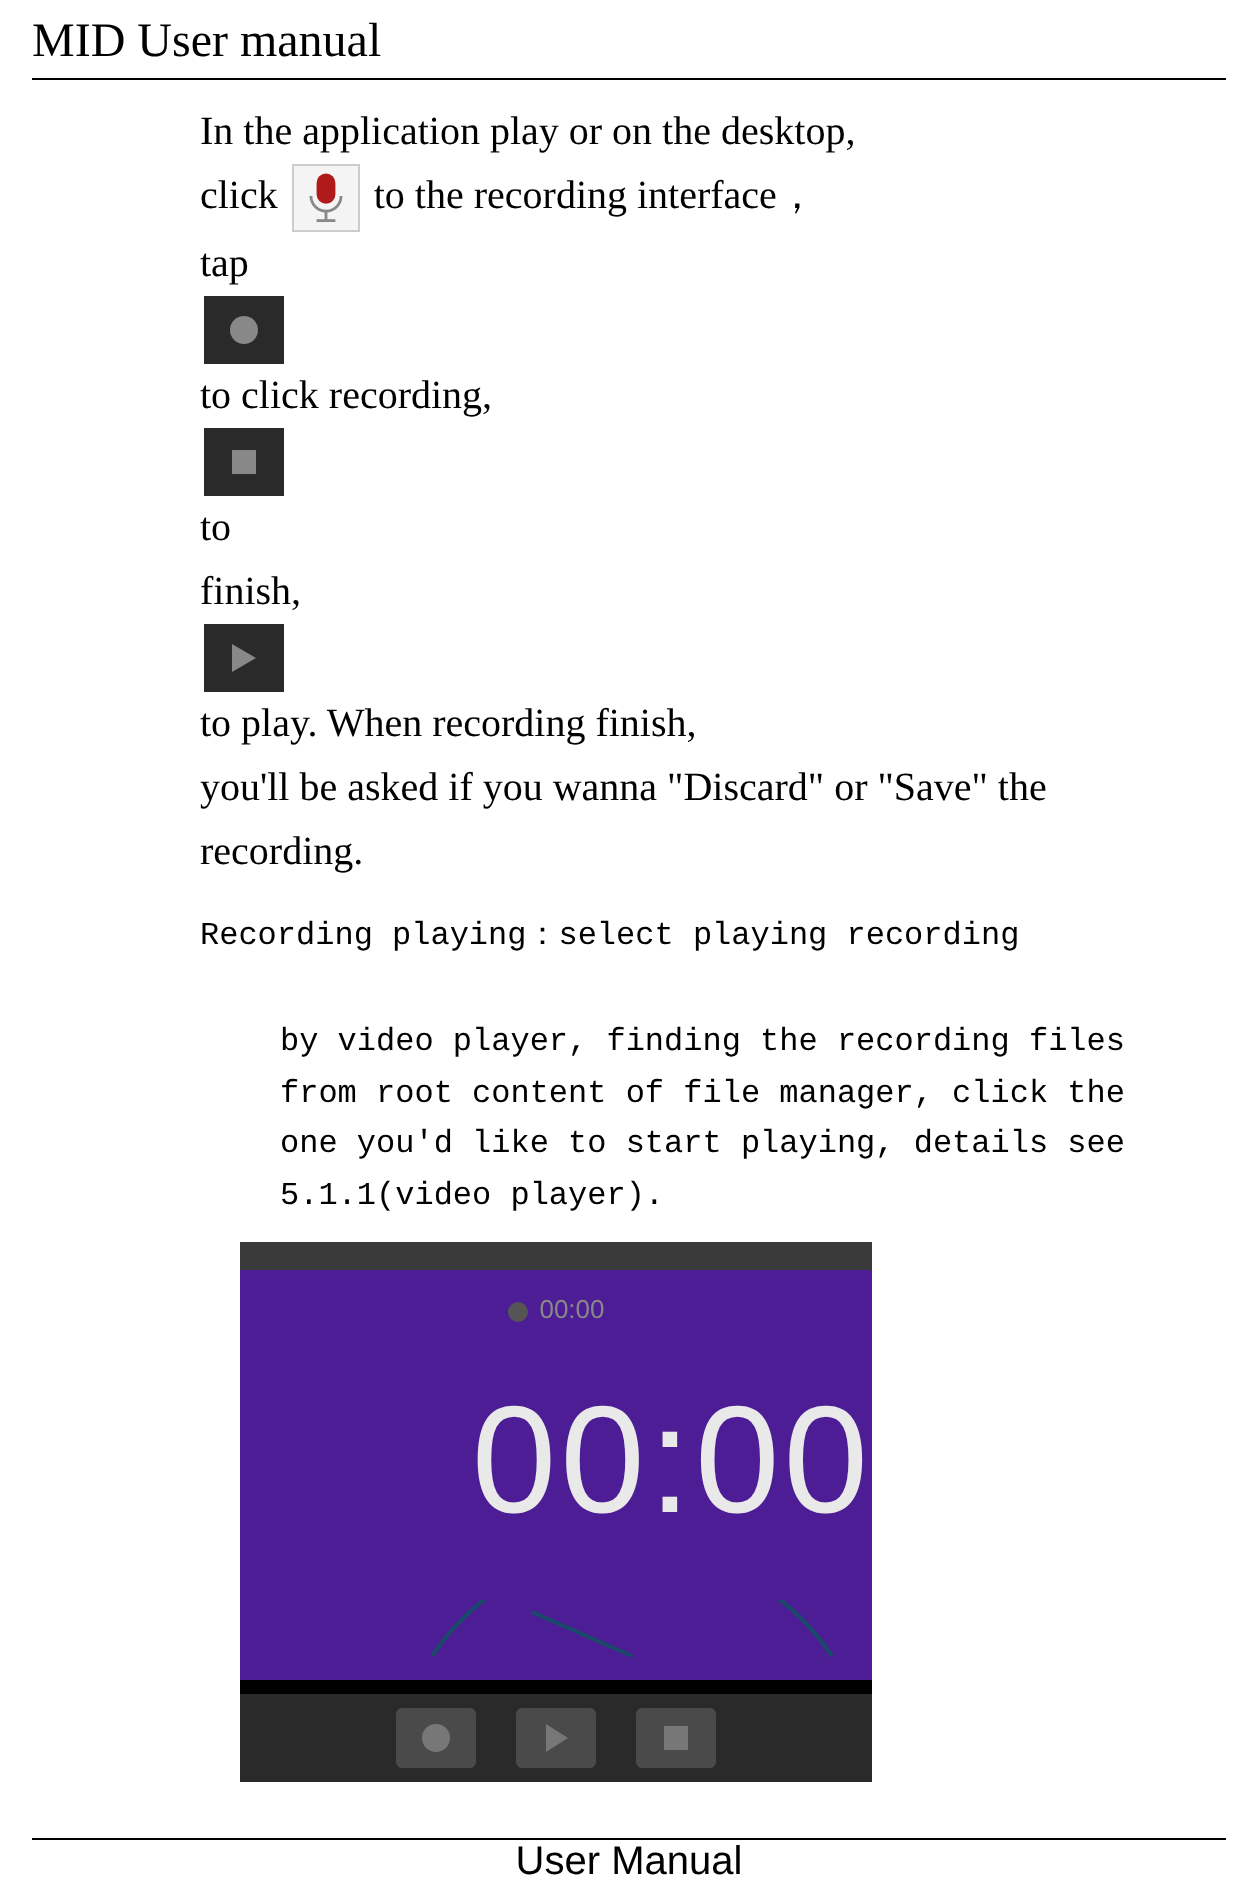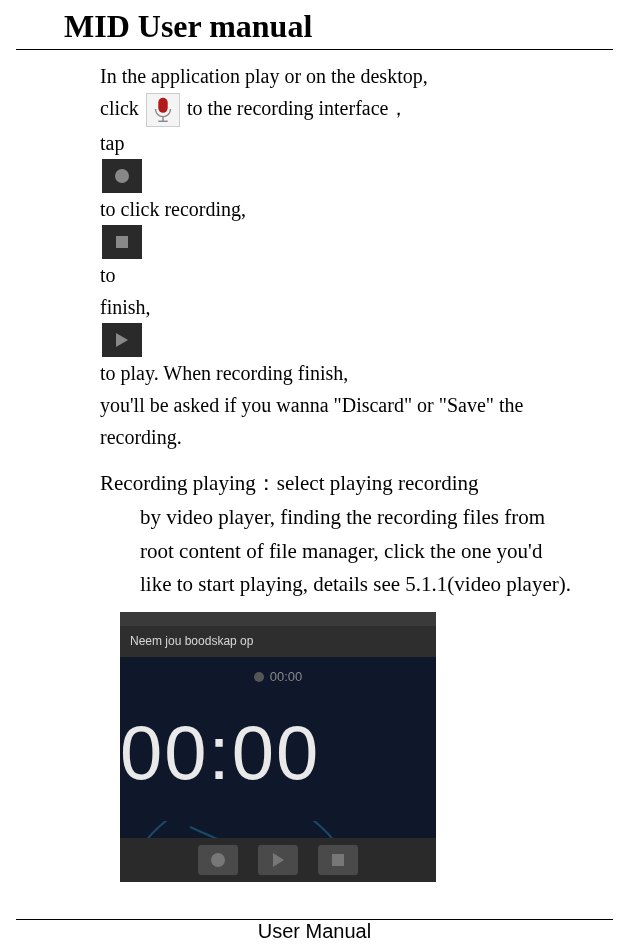--- a/index.html
+++ b/index.html
@@ -8,24 +8,23 @@
       height: 949px;
       font-family: "Times New Roman", serif;
       background: #fff;
       color: #000;
       position: relative;
     }
     .page {
       padding: 8px 16px 0 16px;
     }
     .doc-title {
-      font-size: 32px;
-      font-weight: bold;
+      font-size: 24px;
+      font-weight: normal;
       margin-bottom: 4px;
-      margin-left: 48px;
     }
     .hr-thin { border: none; border-top: 1px solid #000; margin-bottom: 10px; }
     .content {
       margin-left: 84px;
       margin-right: 40px;
       font-size: 20px;
       line-height: 1.6;
     }
     .para1 { display: block; }
     .inline-icon {
@@ -48,28 +47,29 @@
     .icon-dark .circle {
       width: 14px; height: 14px; border-radius: 50%; background: #888;
     }
     .icon-dark .square {
       width: 12px; height: 12px; background: #888;
     }
     .icon-dark .tri {
       width: 0; height: 0; border-left: 12px solid #888; border-top: 7px solid transparent; border-bottom: 7px solid transparent;
     }
     .section2 {
-      font-family: Liberation Serif, serif;
-      font-size: 21px;
+      font-family: Liberation Mono, monospace;
+      font-size: 16px;
       line-height: 1.6;
       margin-top: 14px;
     }
     .section2 .indent {
       padding-left: 40px;
       display: block;
+      margin-top: 27px;
     }
     .screenshot {
       margin: 10px 0 0 20px;
       width: 316px;
       height: 270px;
       background: #000;
       position: relative;
       overflow: hidden;
     }
     .ss-statusbar {
@@ -77,23 +77,23 @@
       background: #3a3a3a;
     }
     .ss-header {
       background: #2e2e2e;
       color: #d8d8d8;
       font-family: Arial, sans-serif;
       font-size: 12px;
       padding: 6px 10px;
     }
     .ss-body {
-      background: #0f172a;
+      background: #4c1d95;
       padding: 10px 0 0 0;
-      text-align: left;
+      text-align: right;
     }
     .rec-ind {
       display: flex; align-items: center; justify-content: center; gap: 6px;
     }
     .rec-dot { width: 10px; height: 10px; border-radius: 50%; background: #555; }
     .rec-time { color: #888; font-family: Arial, sans-serif; font-size: 13px; }
     .big-timer {
       color: #e9e9e9;
       font-family: Arial, sans-serif;
       font-size: 76px;
@@ -168,21 +168,20 @@
       <span>you'll be asked if you wanna "Discard" or "Save" the recording.</span>
     </div>
 
     <div class="section2">
       <span>Recording playing：select playing recording</span>
       <span class="indent">by video player, finding the recording files from root content of file manager, click the one you'd like to start playing, details see 5.1.1(video player).</span>
     </div>
 
     <div class="screenshot">
       <div class="ss-statusbar"></div>
-      <div class="ss-header">Neem jou boodskap op</div>
       <div class="ss-body">
         <div class="rec-ind">
           <div class="rec-dot"></div>
           <div class="rec-time">00:00</div>
         </div>
         <div class="big-timer">00:00</div>
         <svg class="vu" viewBox="0 0 240 30">
           <path d="M20 28 A 120 120 0 0 1 220 28" stroke="#1a4a6a" stroke-width="2" fill="none"></path>
           <line x1="120" y1="28" x2="70" y2="6" stroke="#1a4a6a" stroke-width="2"></line>
         </svg>

